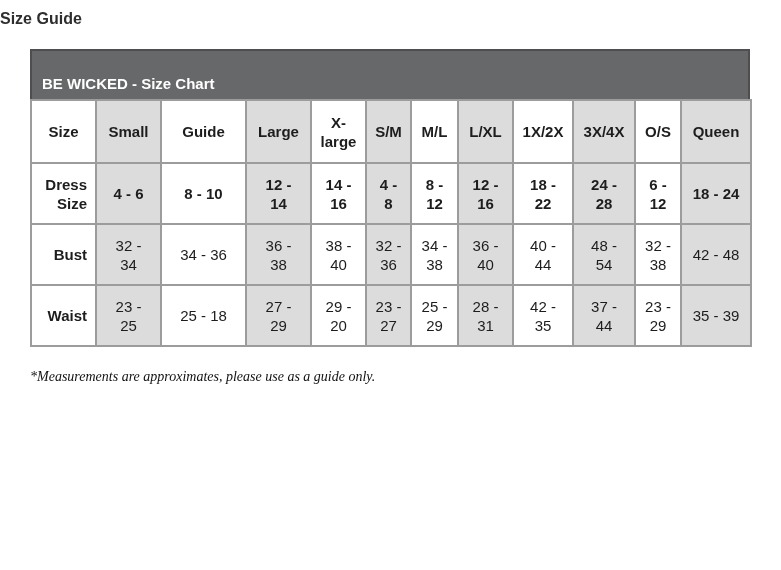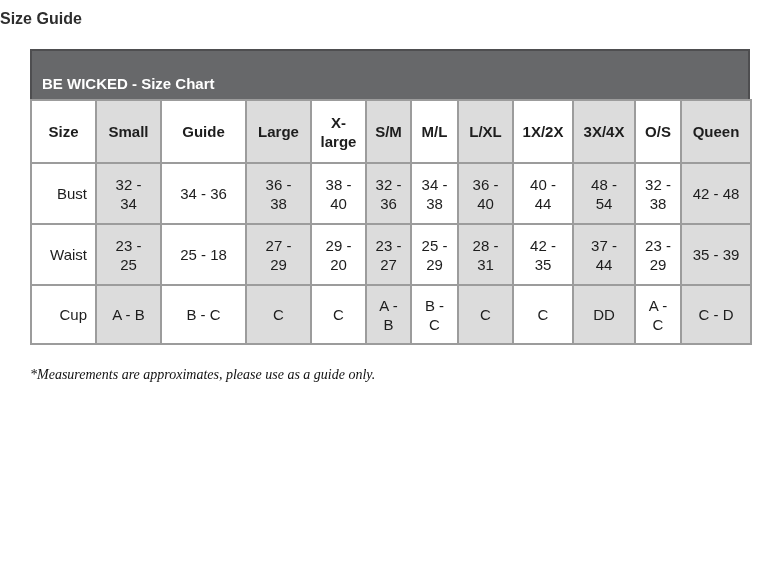--- a/index.html
+++ b/index.html
@@ -48,21 +48,21 @@
     background: #ffffff;
   }
   .size-chart th:nth-child(even),
   .size-chart td:nth-child(even) { background: #dcdcdc; }
   .size-chart th { font-weight: bold; }
   .size-chart tr { height: 61px; }
   .size-chart tr.header-row { height: 63px; }
   .size-chart tr.cup-row { height: 59px; }
   .size-chart td:first-child {
     text-align: right;
-    font-weight: normal;
+    font-weight: bold;
     padding-right: 8px;
   }
   .size-chart tr.boldrow td { font-weight: bold; }
   .footnote {
     margin: 22px 0 8px 30px;
     font-family: "Liberation Serif", "DejaVu Serif", serif;
     font-style: italic;
     font-size: 14px;
     color: #111111;
   }
@@ -98,20 +98,43 @@
         <th>X-
 large</th>
         <th>S/M</th>
         <th>M/L</th>
         <th>L/XL</th>
         <th>1X/2X</th>
         <th>3X/4X</th>
         <th>O/S</th>
         <th>Queen</th>
       </tr>
+      <tr class="boldrow">
+        <td>Dress
+Size</td>
+        <td>4 - 6</td>
+        <td>8 - 10</td>
+        <td>12 -
+14</td>
+        <td>14 -
+16</td>
+        <td>4 -
+8</td>
+        <td>8 -
+12</td>
+        <td>12 -
+16</td>
+        <td>18 -
+22</td>
+        <td>24 -
+28</td>
+        <td>6 -
+12</td>
+        <td>18 - 24</td>
+      </tr>
       <tr>
         <td>Bust</td>
         <td>32 -
 34</td>
         <td>34 - 36</td>
         <td>36 -
 38</td>
         <td>38 -
 40</td>
         <td>32 -
@@ -144,34 +167,17 @@
         <td>28 -
 31</td>
         <td>42 -
 35</td>
         <td>37 -
 44</td>
         <td>23 -
 29</td>
         <td>35 - 39</td>
       </tr>
-      <tr class="cup-row">
-        <td>Cup</td>
-        <td>A - B</td>
-        <td>B - C</td>
-        <td>C</td>
-        <td>C</td>
-        <td>A -
-B</td>
-        <td>B -
-C</td>
-        <td>C</td>
-        <td>C</td>
-        <td>DD</td>
-        <td>A -
-C</td>
-        <td>C - D</td>
-      </tr>
     </tbody>
   </table>
 </div>
 
 <div class="footnote">*Measurements are approximates, please use as a guide only.</div>
 
 </body></html>

